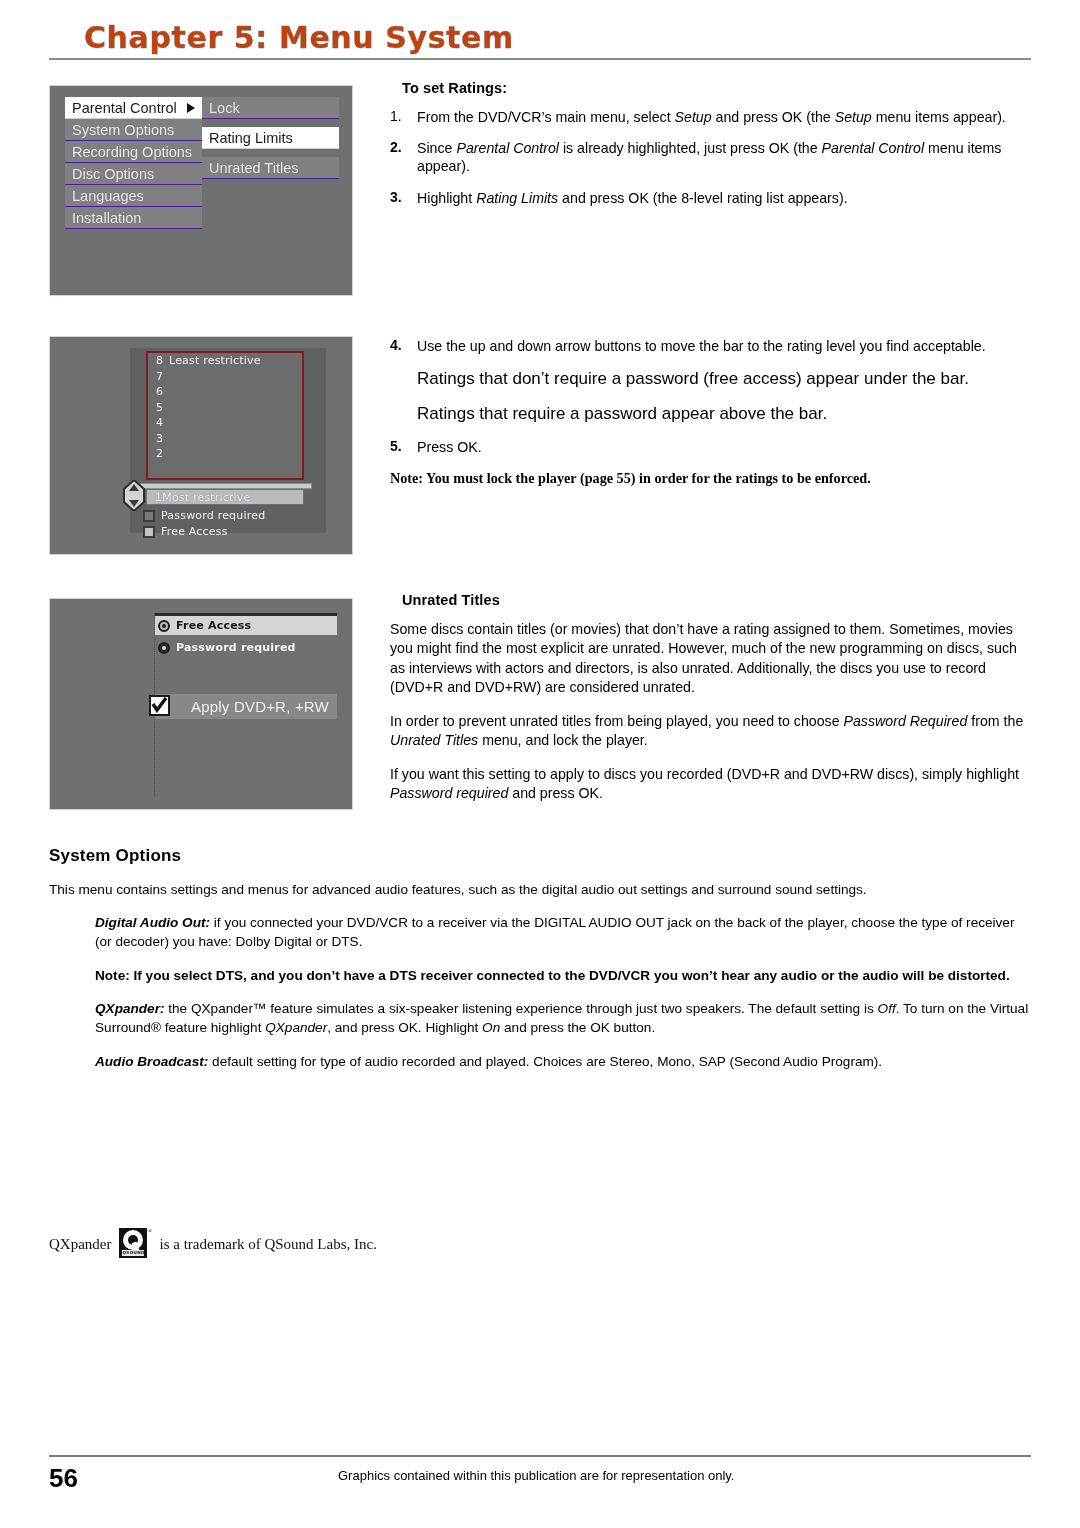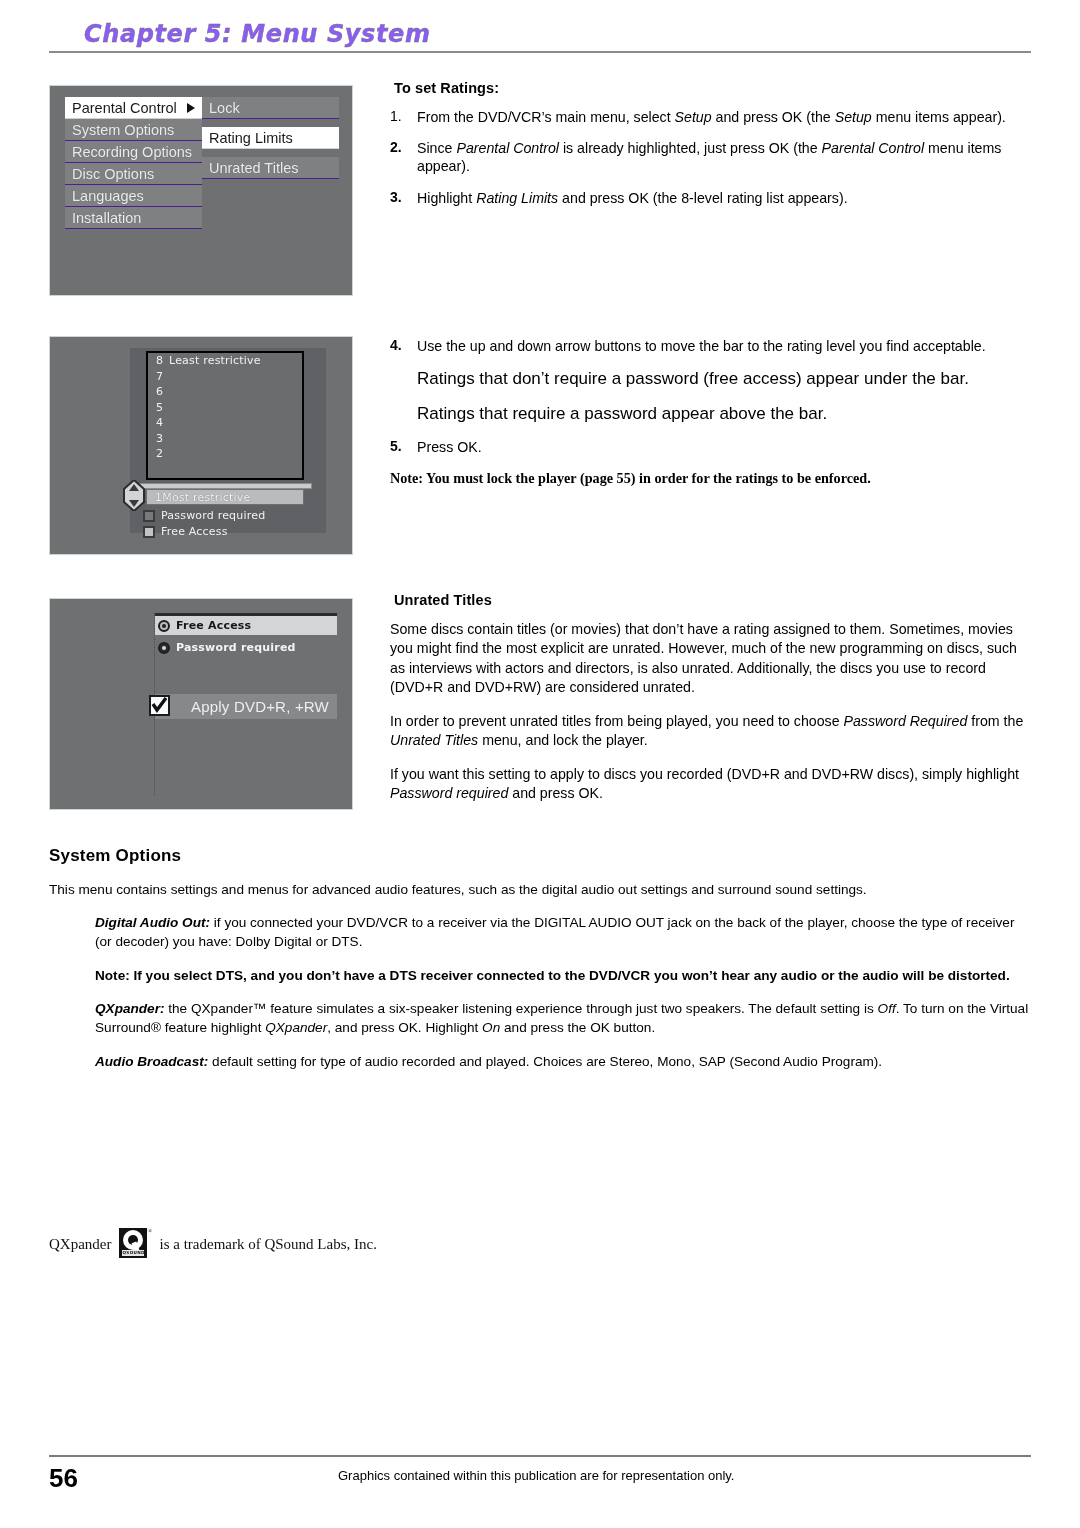--- a/index.html
+++ b/index.html
@@ -12,23 +12,23 @@
     position:relative;
     overflow:hidden;
   }
 
   
   #chapter-header {
     position:absolute; left:49px; top:22px; width:982px;
   }
   #chapter-title {
     font-family:"DejaVu Sans", sans-serif;
-    font-style:italic; font-weight:bold;
-    font-size:24px; letter-spacing:0.6px;
-    color:#8b5cf6;
+    font-weight:bold;
+    font-size:30px; letter-spacing:0.6px;
+    color:#c2410c;
     line-height:1.05;
     padding-left:35px;
     -webkit-text-stroke:0.4px #6f6f6f;
   }
   #chapter-rule {
     height:2px; background:#8a8a8a; margin-top:4px; width:982px;
   }
 
   
   .tv-shot {
@@ -66,21 +66,21 @@
   }
   .menu-gap { height:8px; }
 
   
   .rl-panel {
     position:absolute; left:80px; top:11px; width:196px; height:185px;
     background:#5f6164;
   }
   .rl-box {
     position:absolute; left:96px; top:14px; width:158px; height:129px;
-    background:#6a6c6e; border:2px solid #000000;
+    background:#6a6c6e; border:2px solid #7f1d1d;
   }
   .rl-row {
     height:15.5px; line-height:15.5px;
     font-family:"DejaVu Sans", sans-serif;
     font-size:11px; color:#f0f2f2; padding-left:8px;
     letter-spacing:.2px; white-space:nowrap;
   }
   .rl-row .num { display:inline-block; width:13px; }
   .rl-bar {
     position:absolute; left:90px; top:146px; width:172px; height:6px;
@@ -149,21 +149,21 @@
   }
   #ut-check {
     position:absolute; left:99px; top:96px; width:21px; height:21px;
     background:#fbfcfc; border:2px solid #1a1b1c;
   }
   #ut-check svg { display:block; }
 
   
   .col-right { position:absolute; left:390px; width:645px; }
   h3.sub {
-    font-size:14.5px; font-weight:bold; margin:0 0 12px 4px;
+    font-size:14.5px; font-weight:bold; margin:0 0 12px 12px;
     letter-spacing:.1px;
   }
   .step {
     position:relative; padding-left:27px;
     font-size:14.2px; line-height:1.28; margin-bottom:13px;
   }
   .step .n {
     position:absolute; left:0; top:0; font-weight:bold; font-size:14px;
   }
   .step .n.light { font-weight:normal; }

